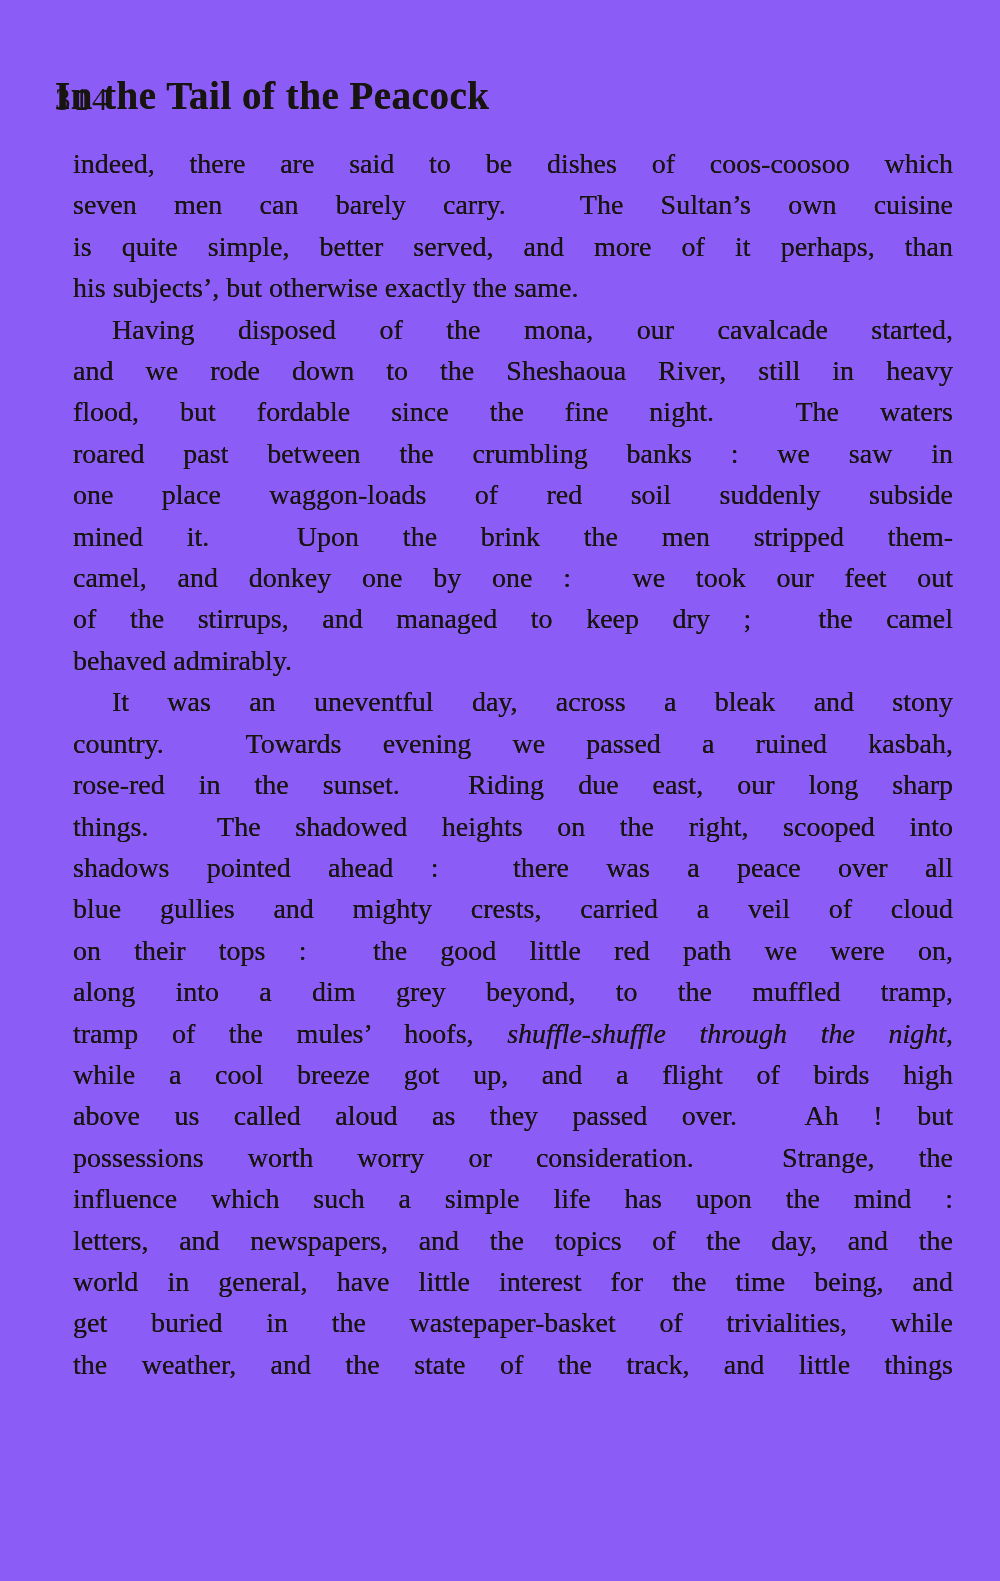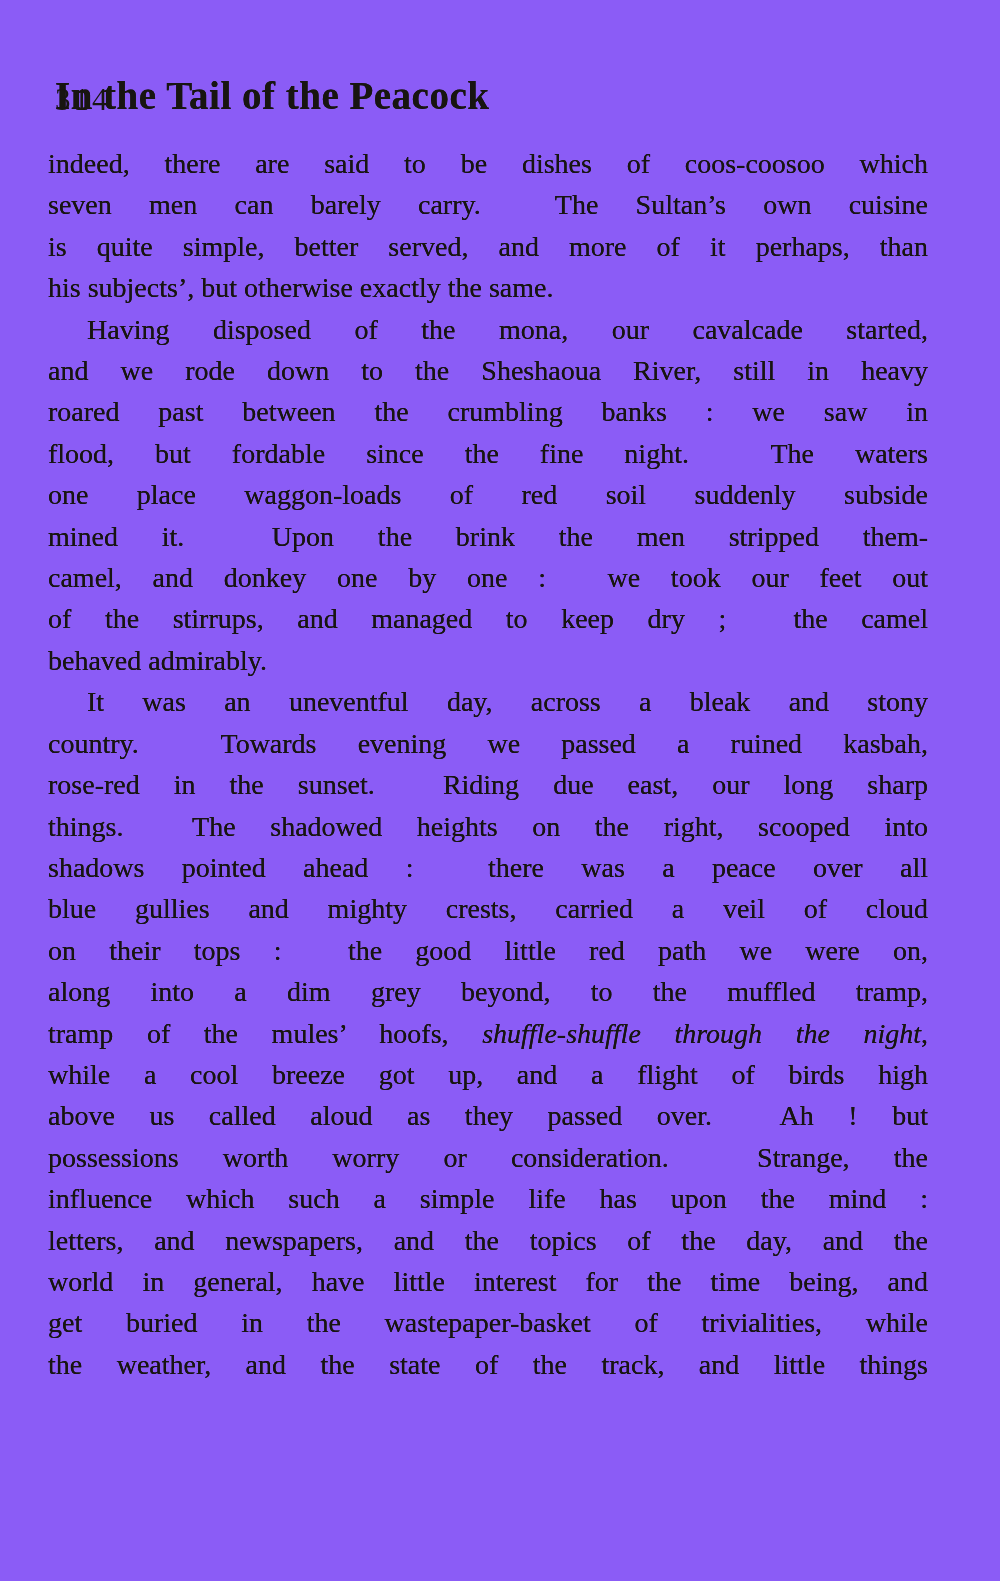--- a/index.html
+++ b/index.html
@@ -36,21 +36,21 @@
     margin: 0;
     font-size: 39px;
     font-weight: 700;
     letter-spacing: 0.5px;
     line-height: 44px;
     text-shadow: 0 0 0.5px currentColor;
   }
   .body-text {
     position: absolute;
     top: 143px;
-    left: 48px;
+    left: 73px;
     width: 880px;
     font-size: 28px;
     line-height: 41.4px;
     text-shadow: 0 0 0.4px currentColor;
   }
   .para { margin: 0; }
   .line {
     text-align: justify;
     text-align-last: justify;
     white-space: normal;
@@ -74,22 +74,22 @@
     <div class="para">
       <div class="line">indeed, there are said to be dishes of coos-coosoo which</div>
       <div class="line">seven men can barely carry.&nbsp; The Sultan’s own cuisine</div>
       <div class="line">is quite simple, better served, and more of it perhaps, than</div>
       <div class="line short">his subjects’, but otherwise exactly the same.</div>
     </div>
 
     <div class="para">
       <div class="line indent">Having disposed of the mona, our cavalcade started,</div>
       <div class="line">and we rode down to the Sheshaoua River, still in heavy</div>
+      <div class="line">flood, but fordable since the fine night.&nbsp; The waters</div>
       <div class="line">roared past between the crumbling banks : we saw in</div>
-      <div class="line">flood, but fordable since the fine night.&nbsp; The waters</div>
       <div class="line">one place waggon-loads of red soil suddenly subside</div>
       <div class="line">mined it.&nbsp; Upon the brink the men stripped them-</div>
       <div class="line">camel, and donkey one by one :&nbsp; we took our feet out</div>
       <div class="line">of the stirrups, and managed to keep dry ;&nbsp; the camel</div>
       <div class="line short">behaved admirably.</div>
     </div>
 
     <div class="para">
       <div class="line indent">It was an uneventful day, across a bleak and stony</div>
       <div class="line">country.&nbsp; Towards evening we passed a ruined kasbah,</div>

